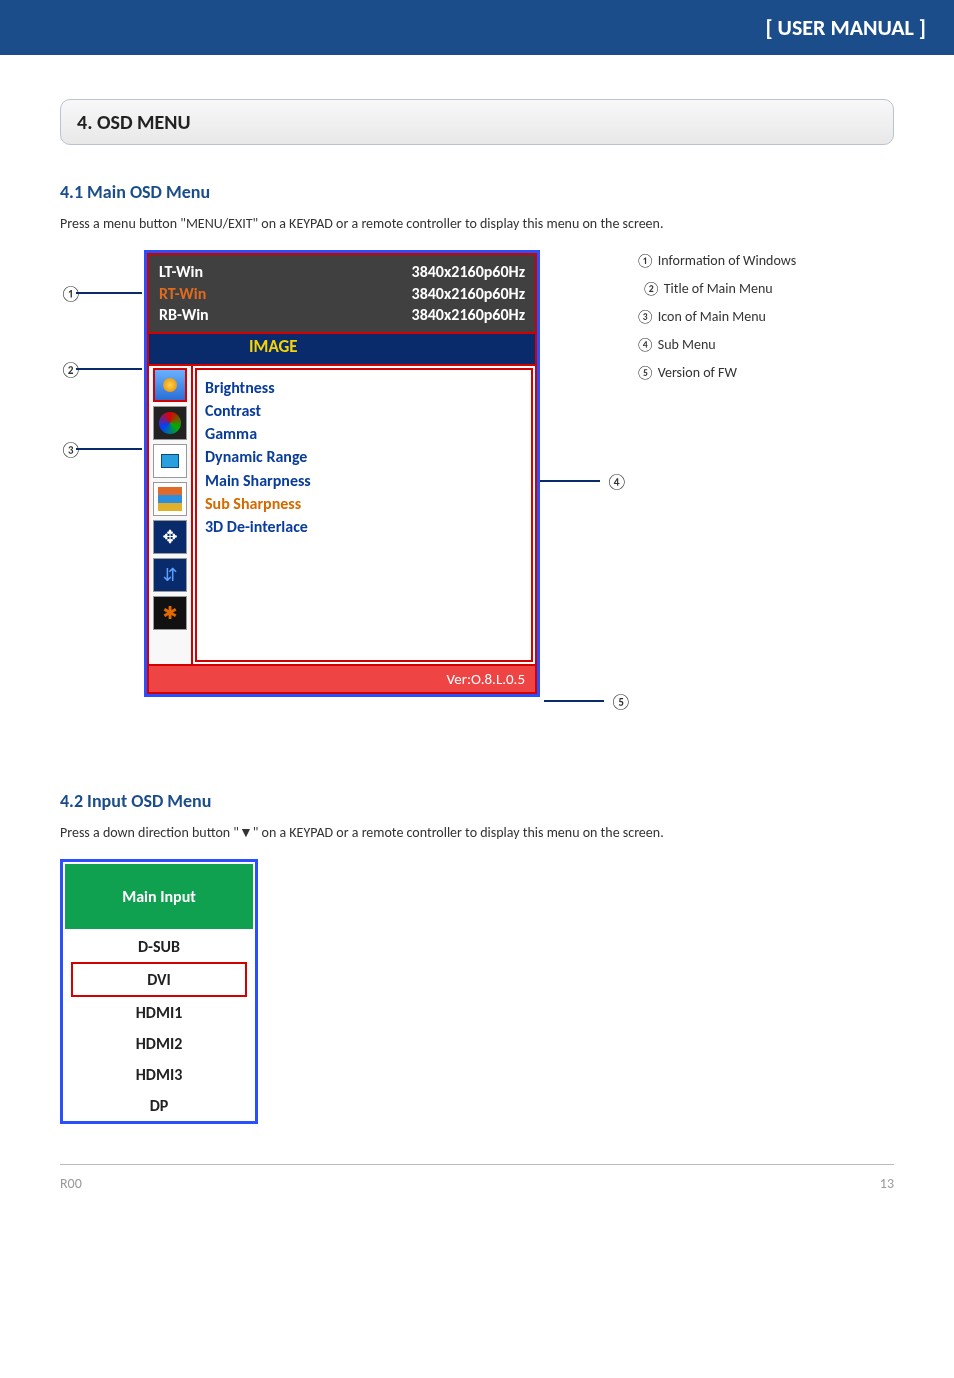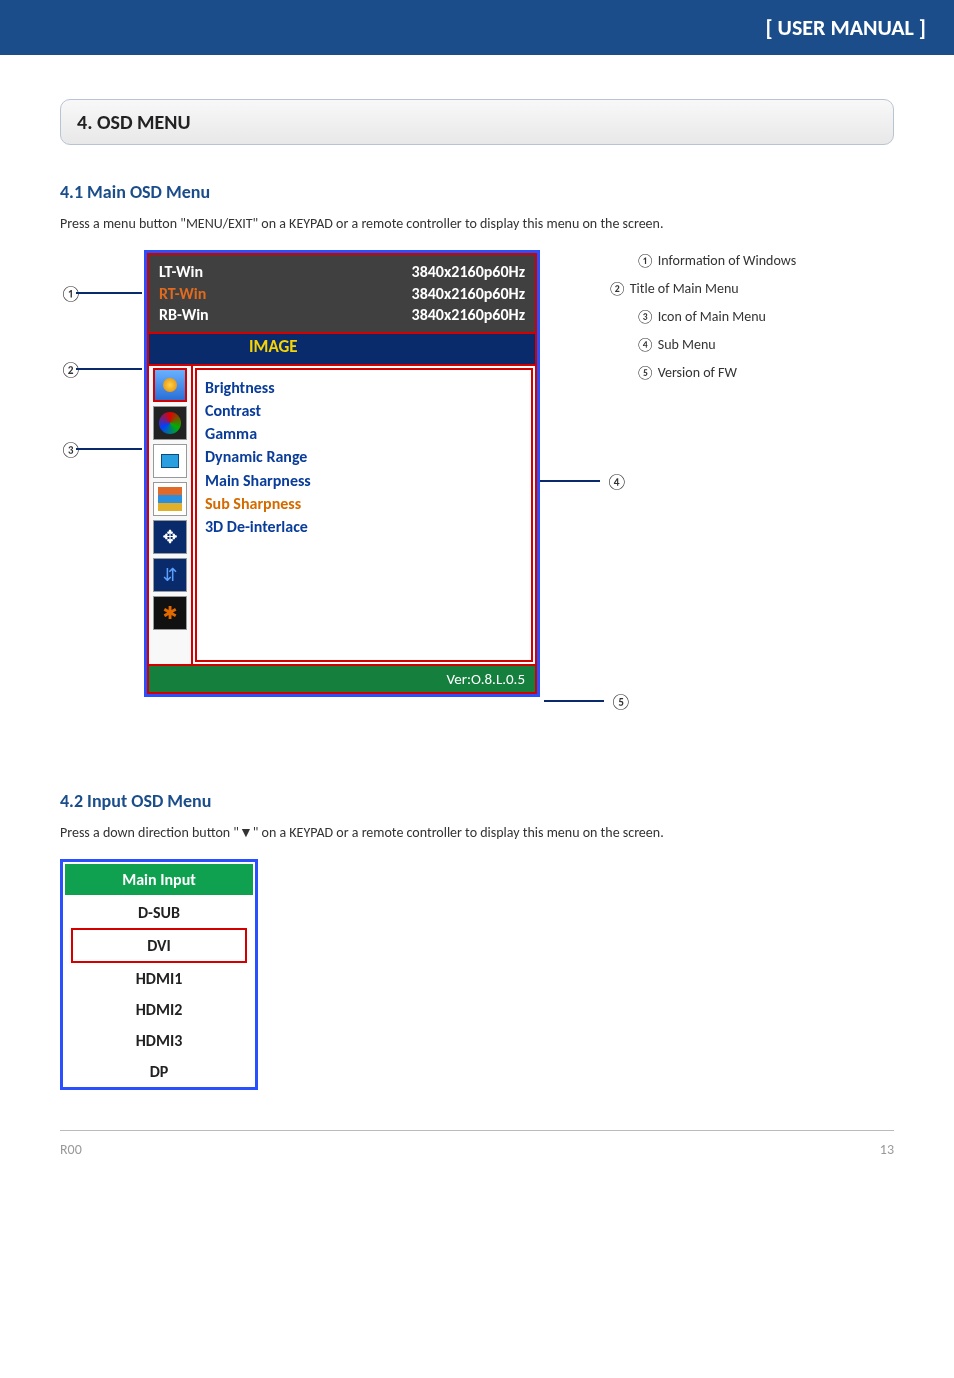--- a/index.html
+++ b/index.html
@@ -122,21 +122,21 @@
   .ic.burn { background:#111;color:#e06a00;}
   .submenu {
     padding: 6px 8px;
     border: 2px solid #d40000;
     margin: 2px;
     flex: 1;
   }
   .submenu .item { color: #0a3d99; font-weight: bold; font-size: 16px; line-height: 1.45; }
   .submenu .item.orange { color: #d46a00; }
   .osd-footer {
-    background: #15803d;
+    background: #ef4444;
     color: #fff;
     text-align: right;
     padding: 4px 10px;
     font-size: 15px;
     border: 2px solid #d40000;
     border-top: none;
   }
   .line { position: absolute; background: #0a2b6b; height: 2px; }
   .legend { position: absolute; font-size: 14px; }
 
@@ -144,21 +144,21 @@
     width: 198px;
     border: 3px solid #2a4fff;
     background:#fff;
     margin-bottom: 40px;
   }
   .input-title {
     background: #0fa050;
     color: #fff;
     font-weight: bold;
     text-align: center;
-    padding: 6px 0;
+    padding: 23px 0;
     font-size: 16px;
     margin: 2px;
   }
   .input-item {
     text-align: center;
     font-weight: bold;
     font-size: 16px;
     padding: 6px 0;
     color: #222;
   }
@@ -242,21 +242,21 @@
       <div class="osd-footer">Ver:O.8.L.0.5</div>
     </div>
 
     <div class="line" style="left:480px;top:230px;width:60px;"></div>
     <div class="callout" style="left:546px;top:222px;"><span class="circled">④</span></div>
 
     <div class="line" style="left:484px;top:450px;width:60px;"></div>
     <div class="callout" style="left:550px;top:442px;"><span class="circled">⑤</span></div>
 
     <div class="legend" style="left:576px;top:2px;"><span>①</span> <span>Information of Windows</span></div>
-    <div class="legend" style="left:548px;top:30px;"><span>②</span> <span>Title of Main Menu</span></div>
+    <div class="legend" style="left:582px;top:30px;"><span>②</span> <span>Title of Main Menu</span></div>
     <div class="legend" style="left:576px;top:58px;"><span>③</span> <span>Icon of Main Menu</span></div>
     <div class="legend" style="left:576px;top:86px;"><span>④</span> <span>Sub Menu</span></div>
     <div class="legend" style="left:576px;top:114px;"><span>⑤</span> <span>Version of FW</span></div>
   </div>
 
   <div class="subheading">4.2 Input OSD Menu</div>
   <div class="body-text">Press a down direction button "▼" on a KEYPAD or a remote controller to display this menu on the screen.</div>
 
   <div class="input-box">
     <div class="input-title">Main Input</div>

